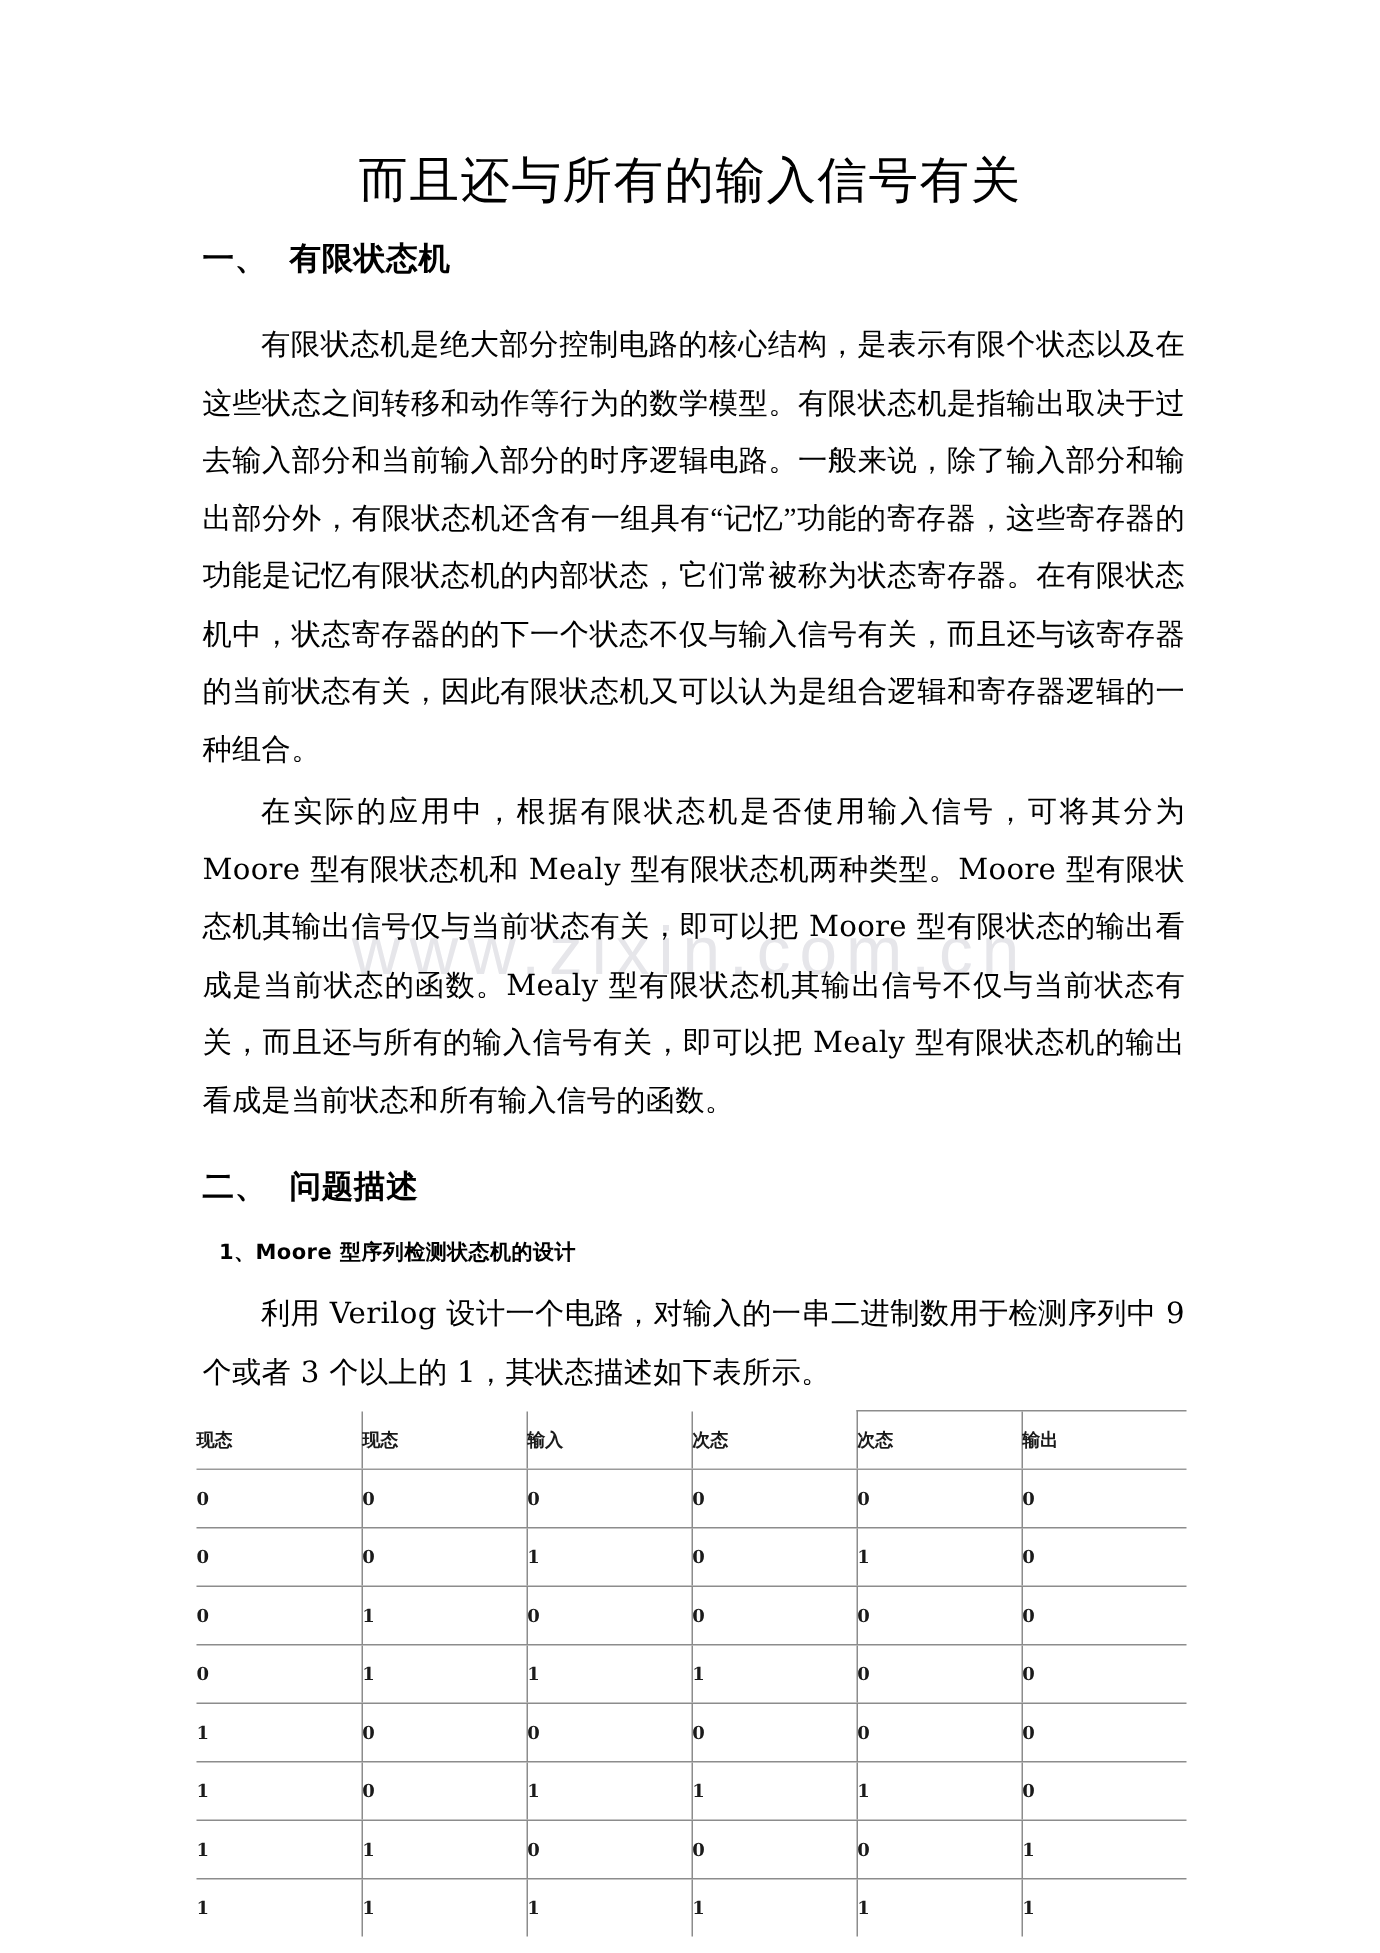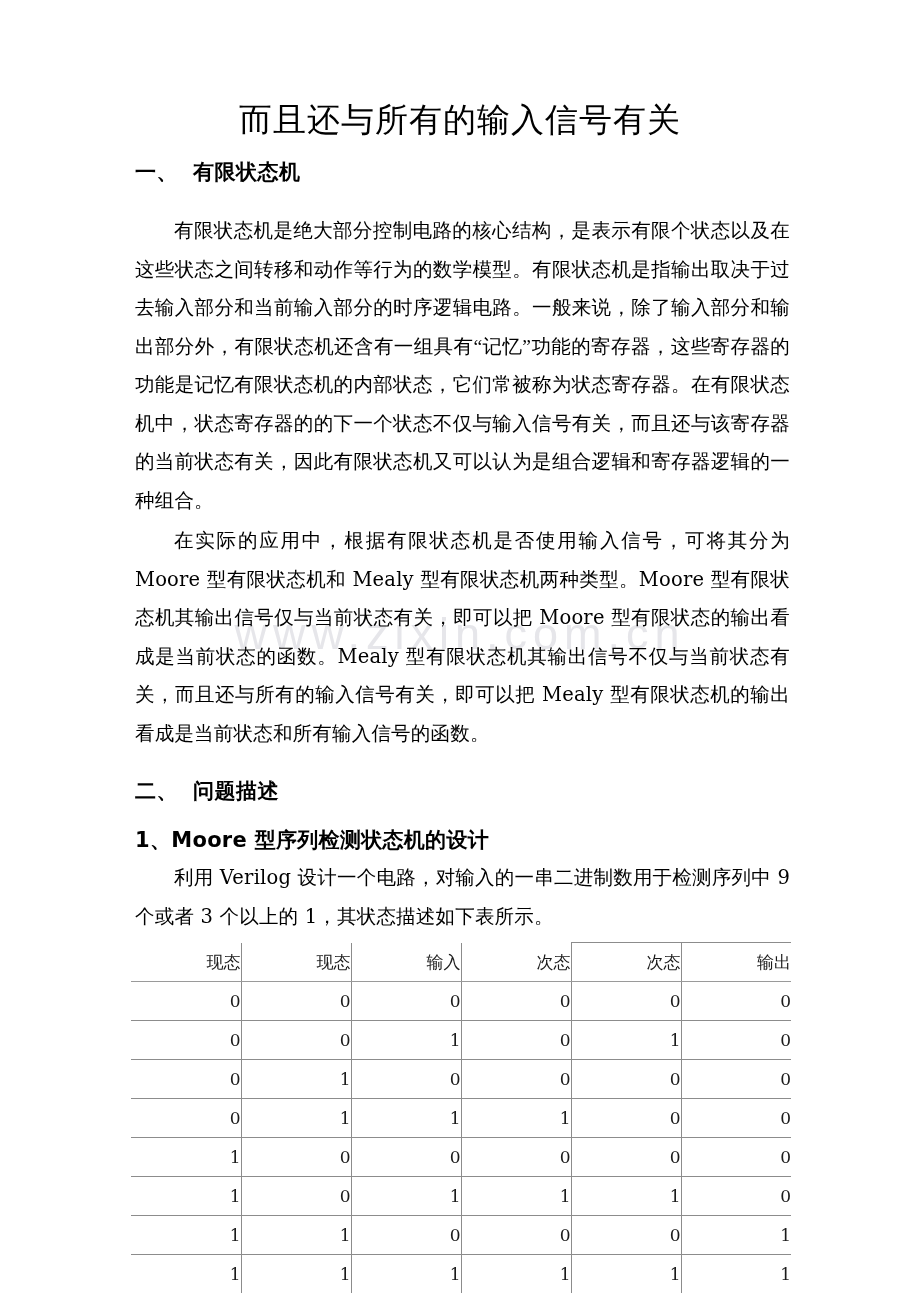--- a/index.html
+++ b/index.html
@@ -72,25 +72,25 @@
     line-height: 1.55;
     letter-spacing: 0.5px;
   }
   .sec-head .num { display: inline-block; min-width: 58px; }
 
   .sec-head.s1 { margin-top: 16px; }
   .sec-head.s2 { margin-top: 22px; }
 
   
   .sub-head {
-    margin: 0;
+    margin: 11px;
     padding-left: 135px;
     margin-top: 16px;
     font-family: "DejaVu Sans", "Liberation Sans", sans-serif;
-    font-size: 21px;
+    font-size: 14px;
     font-weight: bold;
     line-height: 1.6;
     letter-spacing: 0.3px;
   }
 
   
   .para {
     margin: 0;
     padding: 0 130px 0 135px;
     font-size: 19.5px;
@@ -113,23 +113,23 @@
   table.state-table {
     border-collapse: collapse;
     width: 660px;
     table-layout: fixed;
     font-family: "DejaVu Serif", "Liberation Serif", serif;
   }
   table.state-table col { width: 110px; }
 
   table.state-table th,
   table.state-table td {
-    text-align: right;
-    font-weight: 400;
-    font-size: 17px;
+    text-align: left;
+    font-weight: 700;
+    font-size: 12px;
     height: 38px;
     line-height: 38px;
     padding: 0;
     border-left: 1px solid #8c8c8c;
     border-bottom: 1px solid #8c8c8c;
     color: #1a1a1a;
   }
   table.state-table th:first-child,
   table.state-table td:first-child { border-left: none; }
 

